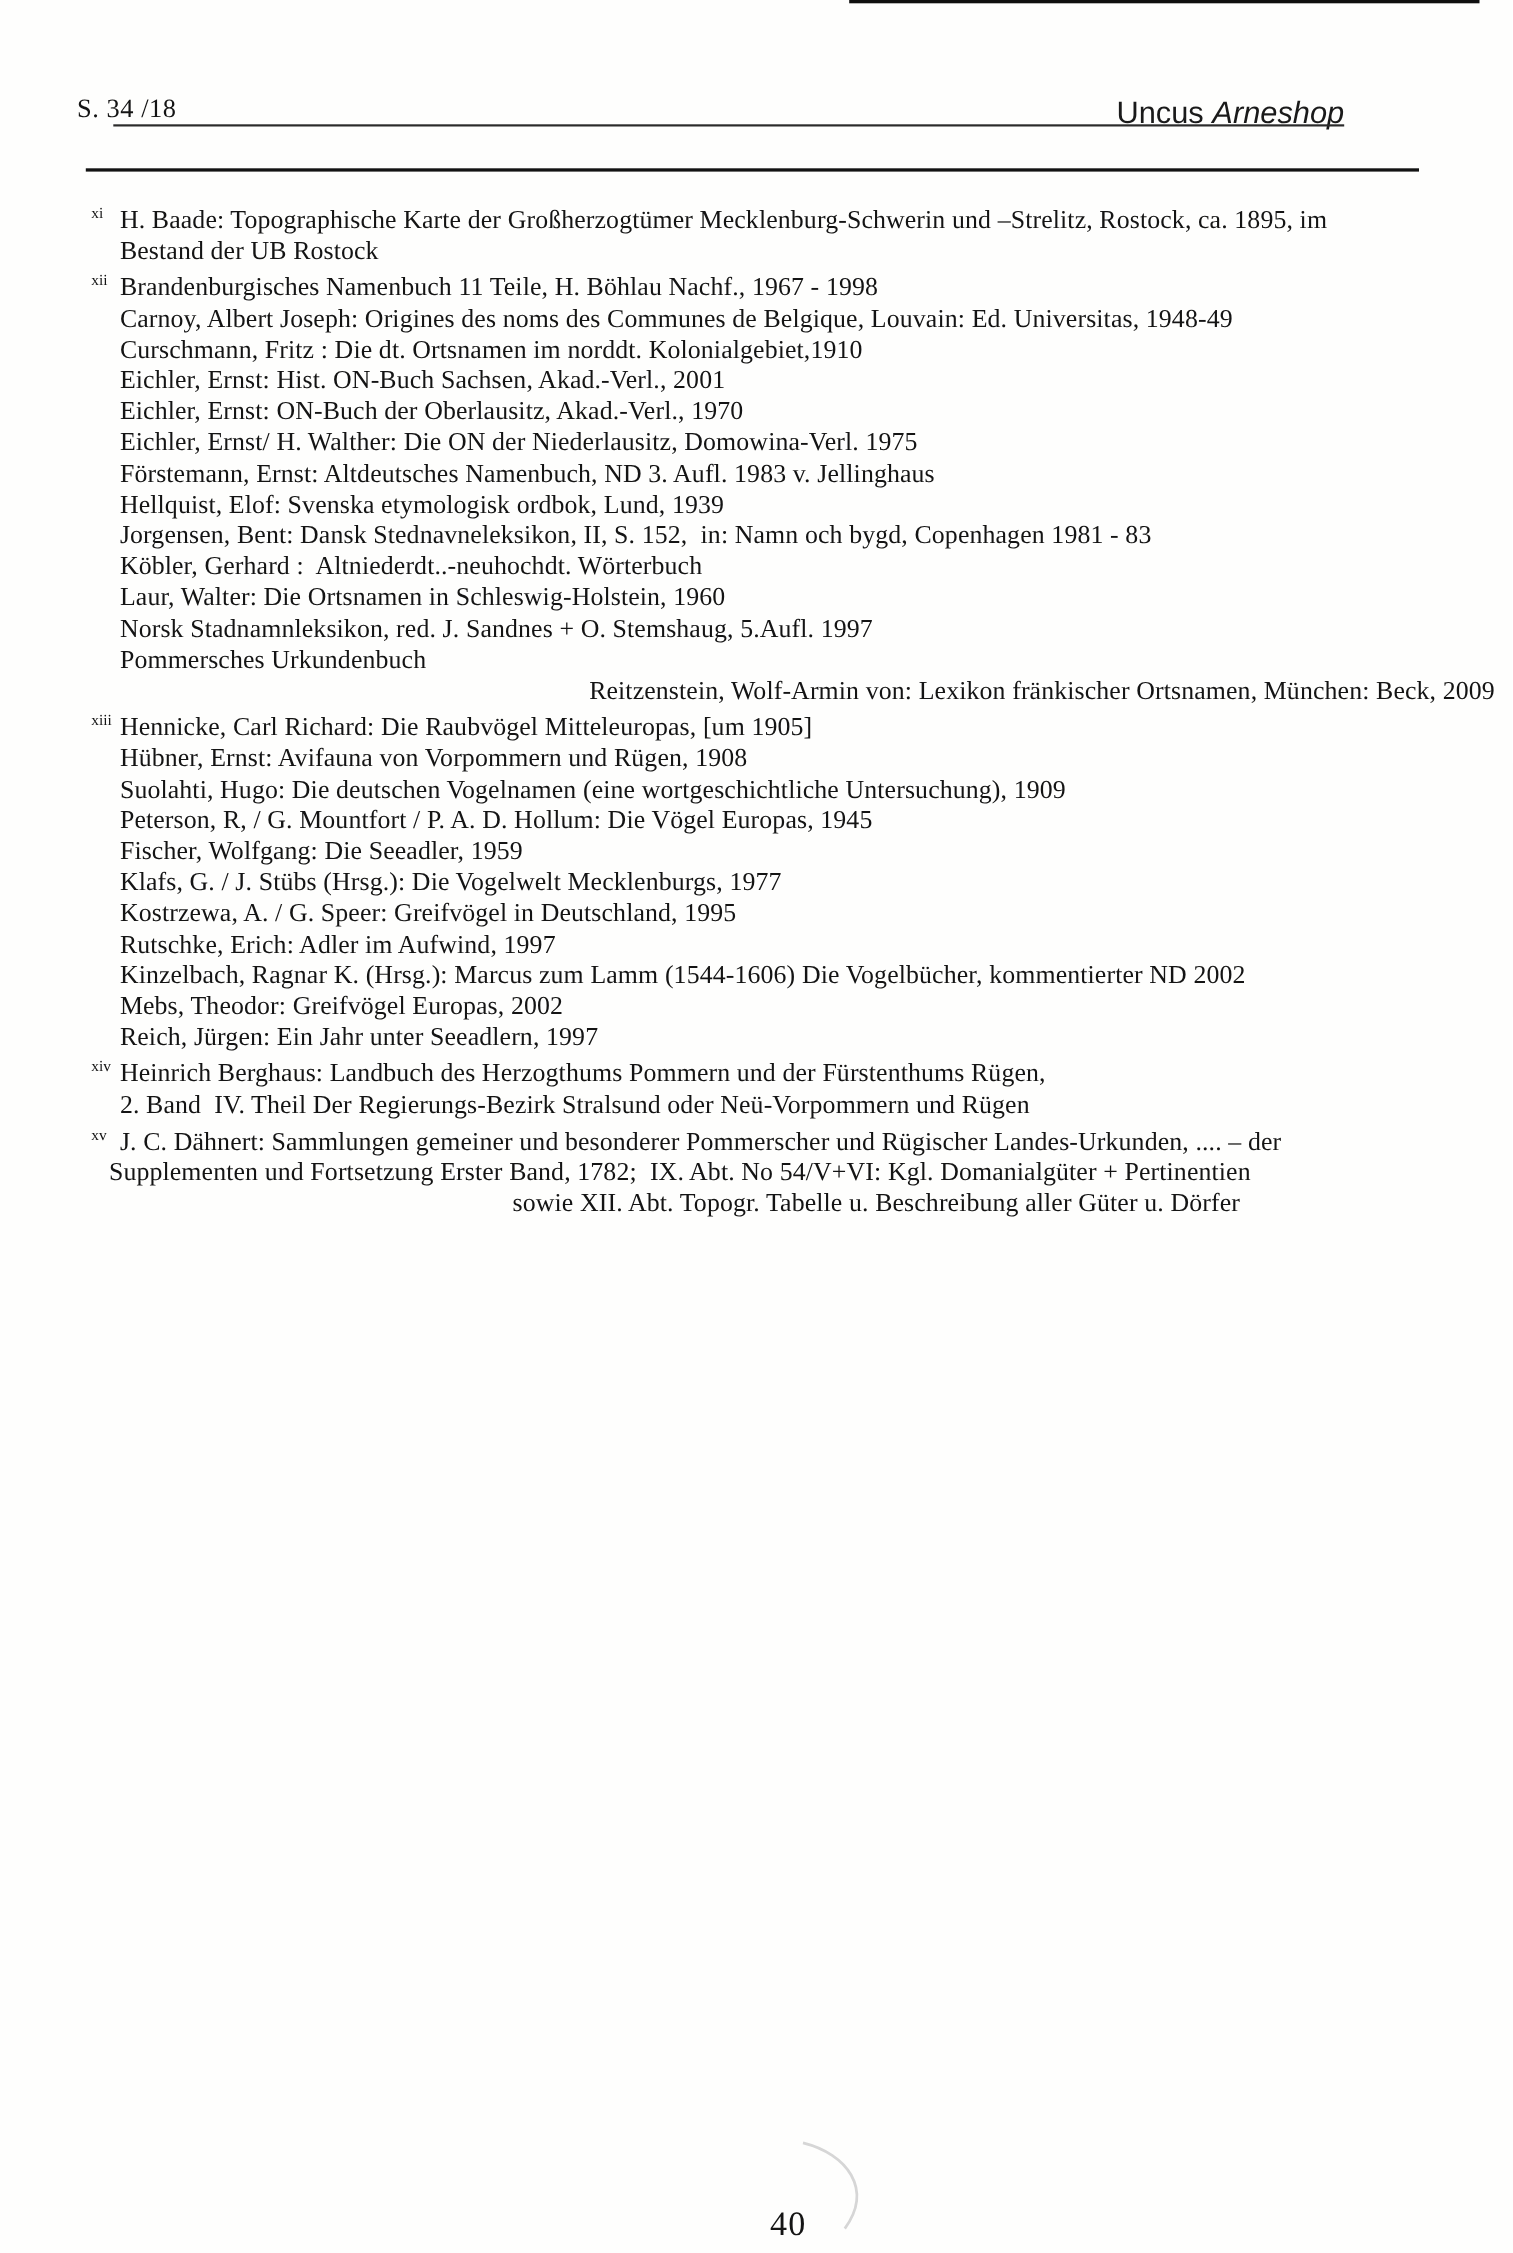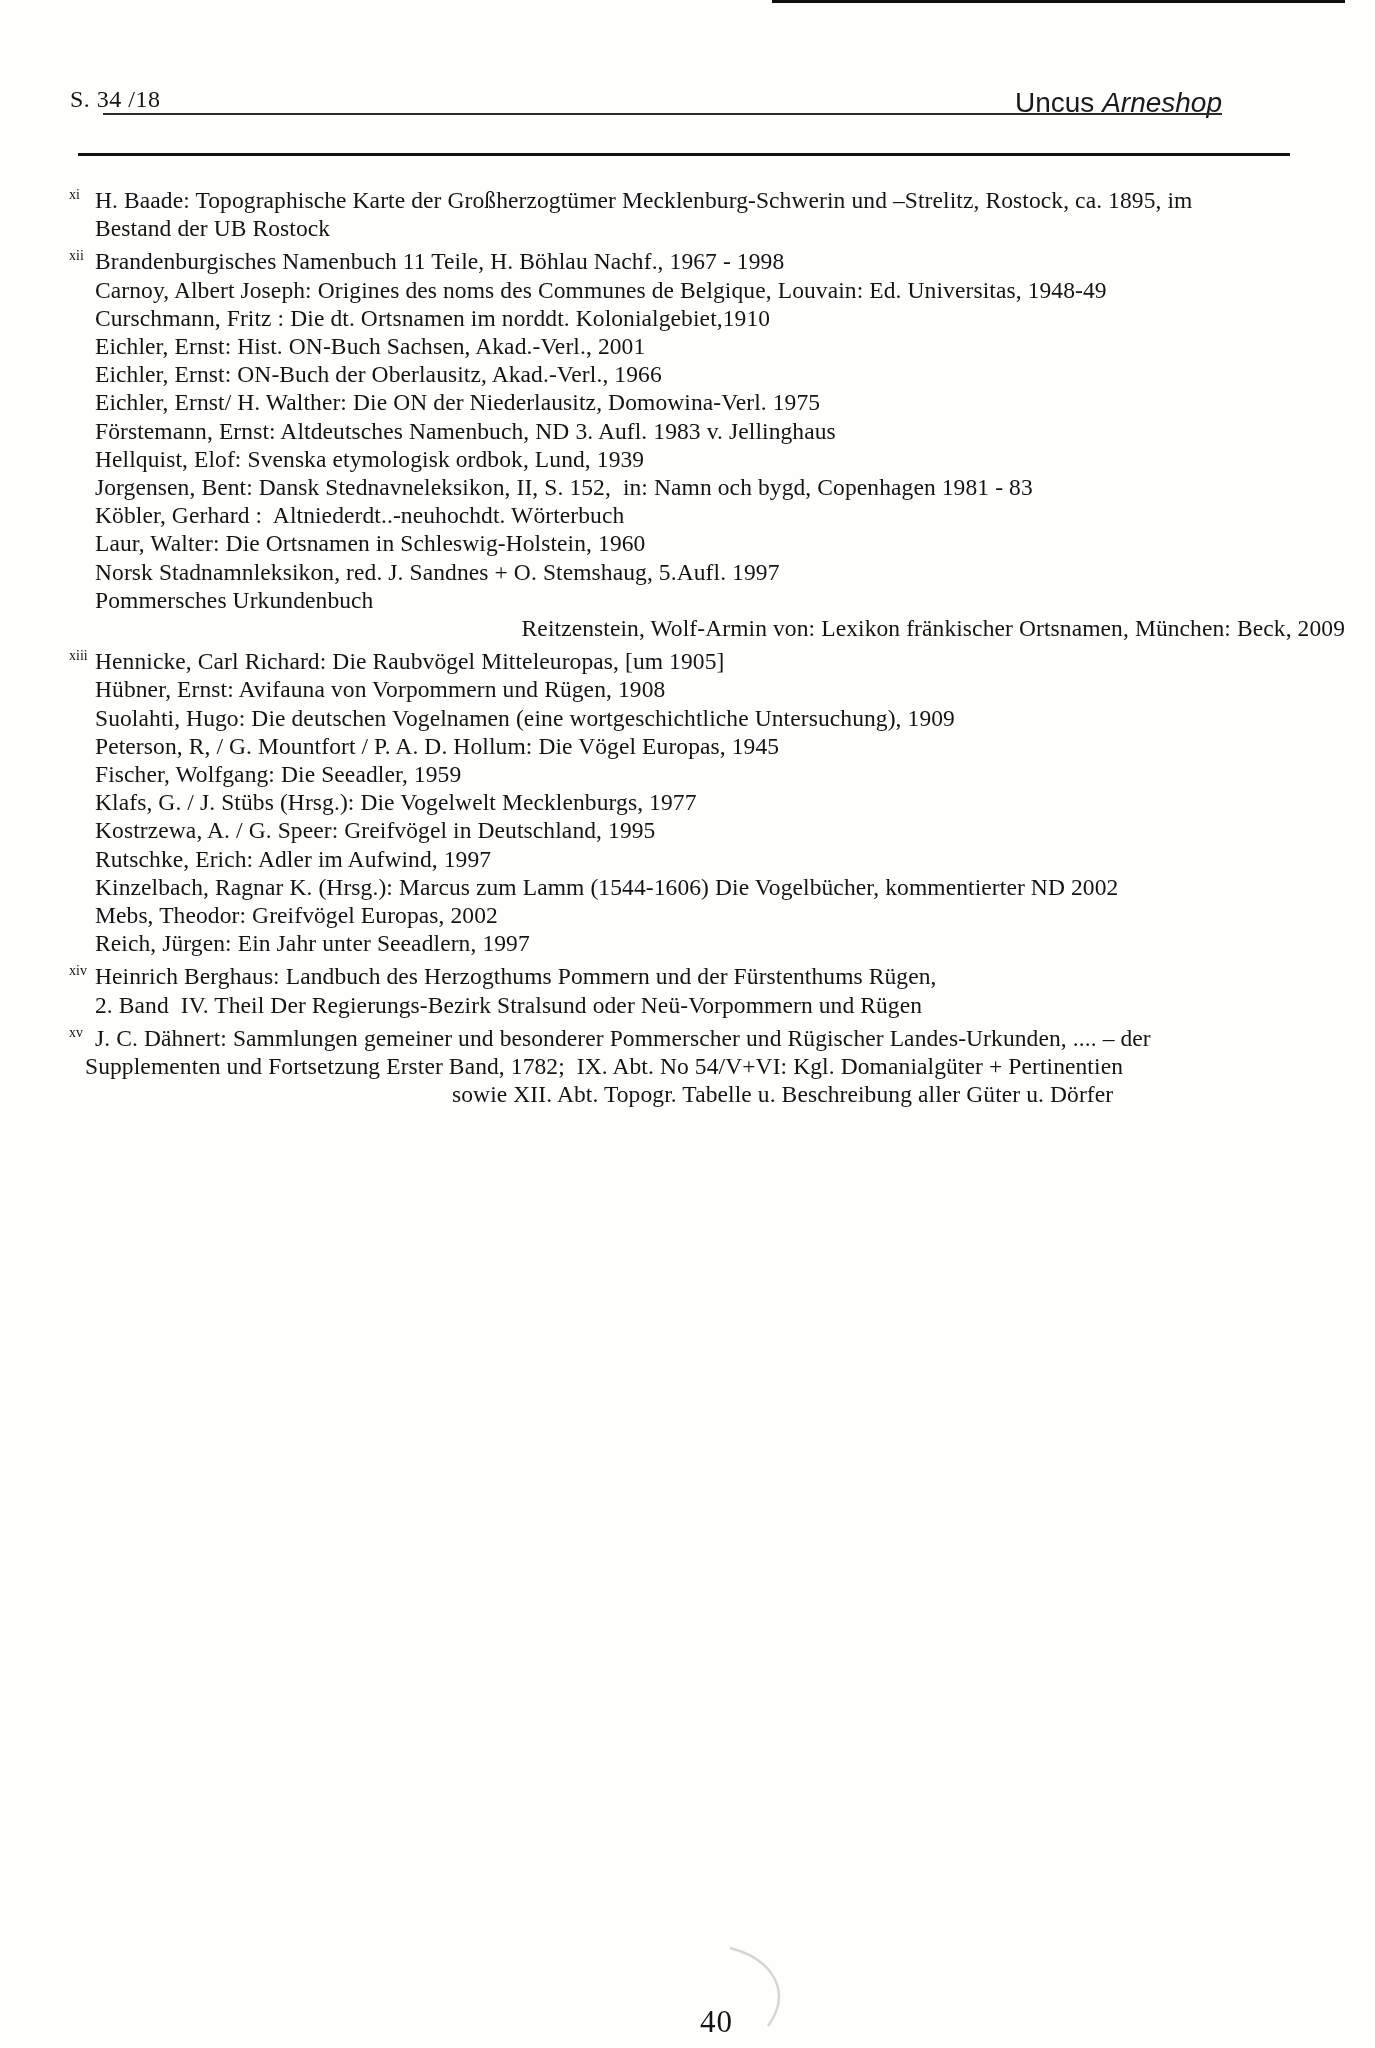--- a/index.html
+++ b/index.html
@@ -44,21 +44,21 @@
   }
   .header-title .title-italic { font-style: italic; }
   .sep-rule {
     position: absolute;
     left: 78px; top: 153px;
     width: 1212px; height: 3px;
     background: #131313;
   }
   .footnotes {
     position: absolute;
-    left: 95px; top: 181px;
+    left: 109px; top: 181px;
     width: 1250px;
     font-size: 23.5px;
     line-height: 28.2px;
     letter-spacing: 0.1px;
   }
   .fn-line { white-space: pre; }
   .fn-line.out    { margin-left: -14px; text-align: right; }
   .fn-line.slight { margin-left: -10px; }
   .fn-line.deep   { margin-left: 357px; }
   .fn-sup {
@@ -95,21 +95,21 @@
 
   <div class="sep-rule"></div>
 
   <div class="footnotes">
       <div class="fn-line"><span class="fn-sup">xi</span>H. Baade: Topographische Karte der Großherzogtümer Mecklenburg-Schwerin und –Strelitz, Rostock, ca. 1895, im</div>
       <div class="fn-line">Bestand der UB Rostock</div>
       <div class="fn-line"><span class="fn-sup">xii</span>Brandenburgisches Namenbuch 11 Teile, H. Böhlau Nachf., 1967 - 1998</div>
       <div class="fn-line">Carnoy, Albert Joseph: Origines des noms des Communes de Belgique, Louvain: Ed. Universitas, 1948-49</div>
       <div class="fn-line">Curschmann, Fritz : Die dt. Ortsnamen im norddt. Kolonialgebiet,1910</div>
       <div class="fn-line">Eichler, Ernst: Hist. ON-Buch Sachsen, Akad.-Verl., 2001</div>
-      <div class="fn-line">Eichler, Ernst: ON-Buch der Oberlausitz, Akad.-Verl., 1966</div>
+      <div class="fn-line">Eichler, Ernst: ON-Buch der Oberlausitz, Akad.-Verl., 1970</div>
       <div class="fn-line">Eichler, Ernst/ H. Walther: Die ON der Niederlausitz, Domowina-Verl. 1975</div>
       <div class="fn-line">Förstemann, Ernst: Altdeutsches Namenbuch, ND 3. Aufl. 1983 v. Jellinghaus</div>
       <div class="fn-line">Hellquist, Elof: Svenska etymologisk ordbok, Lund, 1939</div>
       <div class="fn-line">Jorgensen, Bent: Dansk Stednavneleksikon, II, S. 152,  in: Namn och bygd, Copenhagen 1981 - 83</div>
       <div class="fn-line">Köbler, Gerhard :  Altniederdt..-neuhochdt. Wörterbuch</div>
       <div class="fn-line">Laur, Walter: Die Ortsnamen in Schleswig-Holstein, 1960</div>
       <div class="fn-line">Norsk Stadnamnleksikon, red. J. Sandnes + O. Stemshaug, 5.Aufl. 1997</div>
       <div class="fn-line">Pommersches Urkundenbuch</div>
       <div class="fn-line out">Reitzenstein, Wolf-Armin von: Lexikon fränkischer Ortsnamen, München: Beck, 2009</div>
       <div class="fn-line"><span class="fn-sup">xiii</span>Hennicke, Carl Richard: Die Raubvögel Mitteleuropas, [um 1905]</div>

